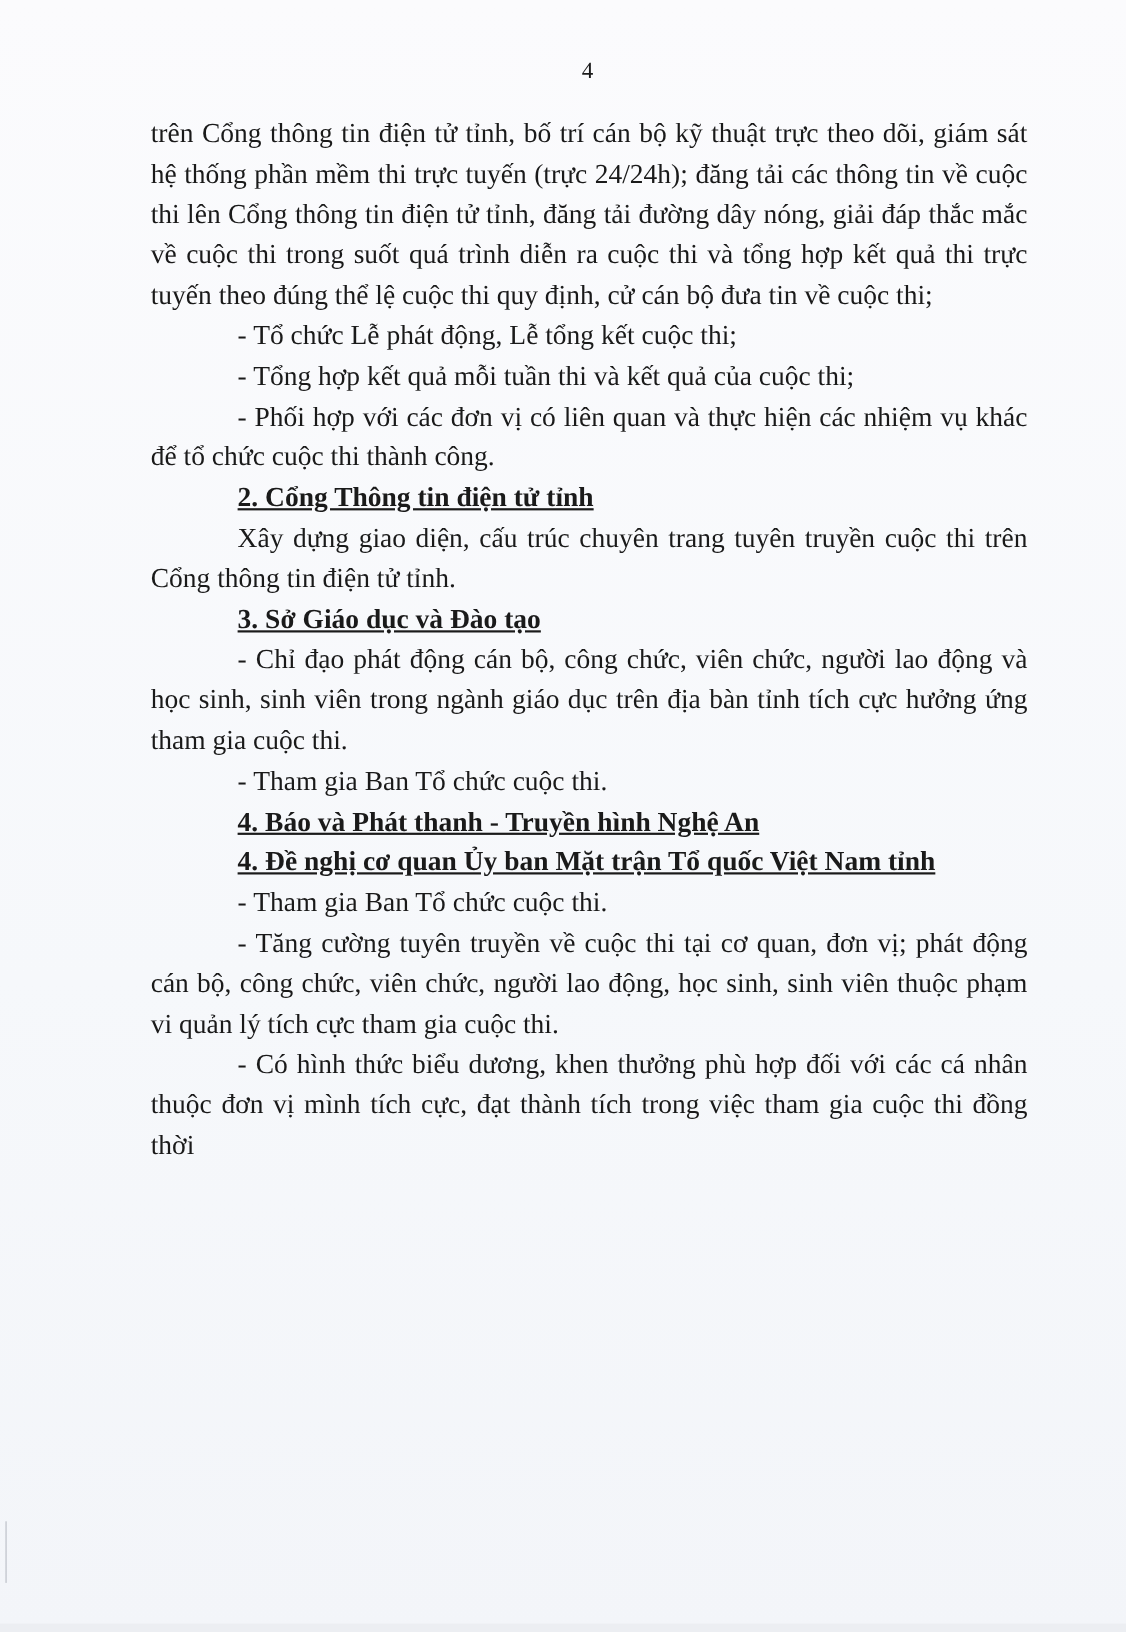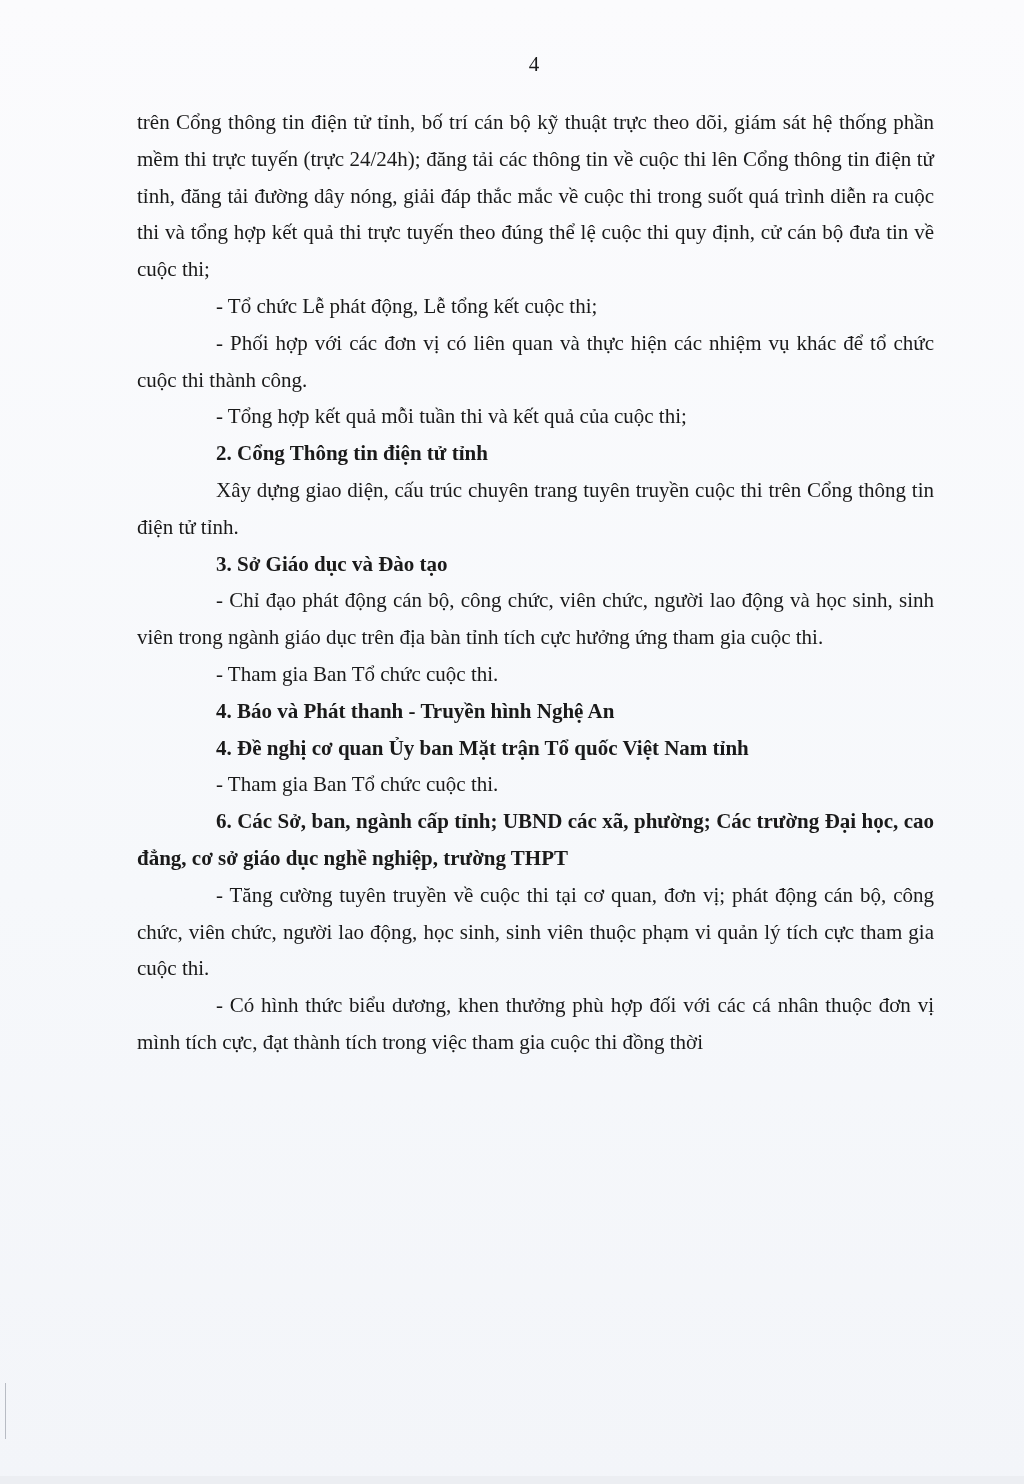--- a/index.html
+++ b/index.html
@@ -13,53 +13,52 @@
   .page {
     position: absolute; left: 0; top: 0; width: 1024px; height: 1484px;
     background: linear-gradient(180deg, #fbfbfd 0%, #f6f8fb 60%, #f3f5f9 100%);
   }
   .page-number {
     position: absolute; top: 52px; left: 0; width: 1068px;
     text-align: center; font-size: 21px;
   }
   .content {
     position: absolute; left: 137px; top: 104px; width: 797px;
-    font-size: 21px; line-height: 36.8px;
+    font-size: 25px; line-height: 36.8px;
     text-align: justify;
   }
   .content p { margin: 0; }
   .indent { text-indent: 79px; }
-  .heading { font-weight: bold; text-indent: 79px; }
+  .heading { font-weight: bold; text-indent: 79px; text-decoration: underline; }
   .edge-line {
     position: absolute; left: 5px; top: 1383px; width: 1px; height: 56px; background: #b8bcc4;
   }
   .bottom-shade {
     position: absolute; left: 0; bottom: 0; width: 1024px; height: 8px;
     background: #eceef2;
   }
 </style>
 </head>
 <body>
 
 <div class="page">
   <div class="page-number">4</div>
 
   <div class="content">
     <p class="">trên Cổng thông tin điện tử tỉnh, bố trí cán bộ kỹ thuật trực theo dõi, giám sát hệ thống phần mềm thi trực tuyến (trực 24/24h); đăng tải các thông tin về cuộc thi lên Cổng thông tin điện tử tỉnh, đăng tải đường dây nóng, giải đáp thắc mắc về cuộc thi trong suốt quá trình diễn ra cuộc thi và tổng hợp kết quả thi trực tuyến theo đúng thể lệ cuộc thi quy định, cử cán bộ đưa tin về cuộc thi;</p>
     <p class="indent">- Tổ chức Lễ phát động, Lễ tổng kết cuộc thi;</p>
+    <p class="indent">- Tổng hợp kết quả mỗi tuần thi và kết quả của cuộc thi;</p>
     <p class="indent">- Phối hợp với các đơn vị có liên quan và thực hiện các nhiệm vụ khác để tổ chức cuộc thi thành công.</p>
-    <p class="indent">- Tổng hợp kết quả mỗi tuần thi và kết quả của cuộc thi;</p>
     <p class="heading">2. Cổng Thông tin điện tử tỉnh</p>
     <p class="indent">Xây dựng giao diện, cấu trúc chuyên trang tuyên truyền cuộc thi trên Cổng thông tin điện tử tỉnh.</p>
     <p class="heading">3. Sở Giáo dục và Đào tạo</p>
     <p class="indent">- Chỉ đạo phát động cán bộ, công chức, viên chức, người lao động và học sinh, sinh viên trong ngành giáo dục trên địa bàn tỉnh tích cực hưởng ứng tham gia cuộc thi.</p>
     <p class="indent">- Tham gia Ban Tổ chức cuộc thi.</p>
     <p class="heading">4. Báo và Phát thanh - Truyền hình Nghệ An</p>
     <p class="heading">4. Đề nghị cơ quan Ủy ban Mặt trận Tổ quốc Việt Nam tỉnh</p>
     <p class="indent">- Tham gia Ban Tổ chức cuộc thi.</p>
-    <p class="heading">6. Các Sở, ban, ngành cấp tỉnh; UBND các xã, phường; Các trường Đại học, cao đẳng, cơ sở giáo dục nghề nghiệp, trường THPT</p>
     <p class="indent">- Tăng cường tuyên truyền về cuộc thi tại cơ quan, đơn vị; phát động cán bộ, công chức, viên chức, người lao động, học sinh, sinh viên thuộc phạm vi quản lý tích cực tham gia cuộc thi.</p>
     <p class="indent">- Có hình thức biểu dương, khen thưởng phù hợp đối với các cá nhân thuộc đơn vị mình tích cực, đạt thành tích trong việc tham gia cuộc thi đồng thời</p>
   </div>
 
   <div class="edge-line"></div>
   <div class="bottom-shade"></div>
 </div>
 
 </body></html>

